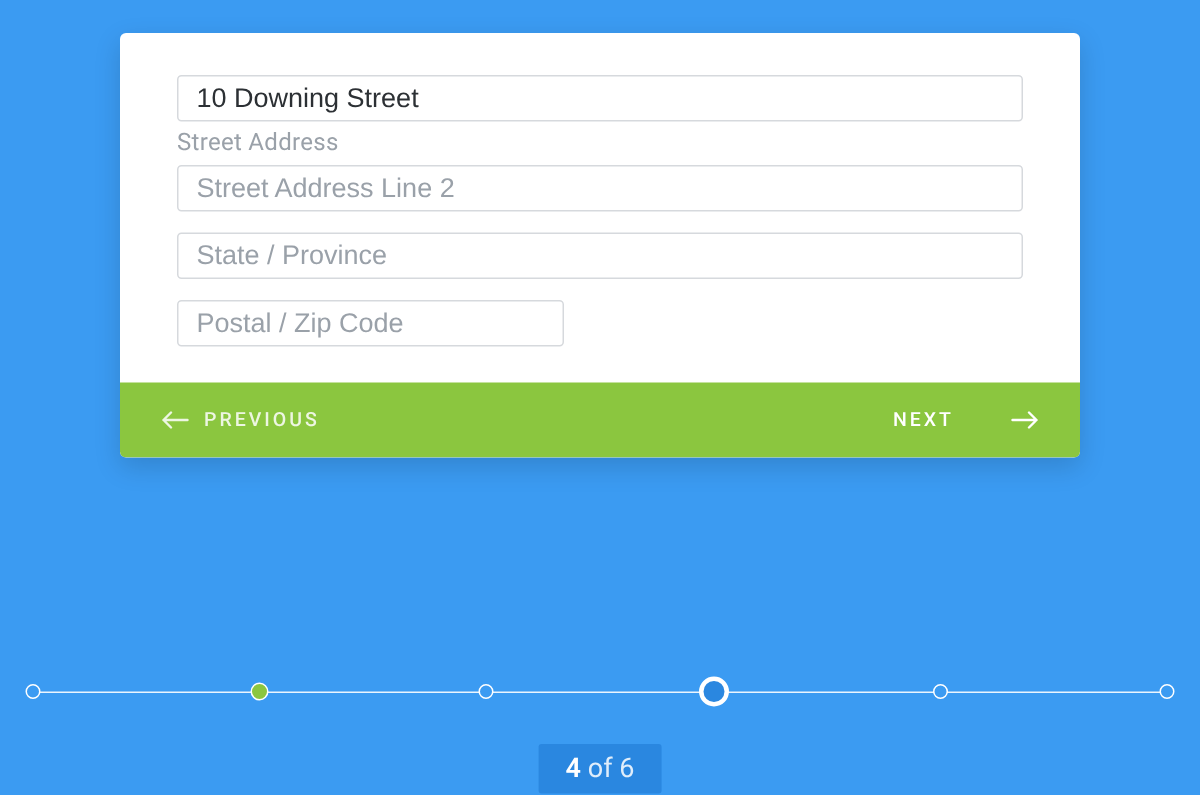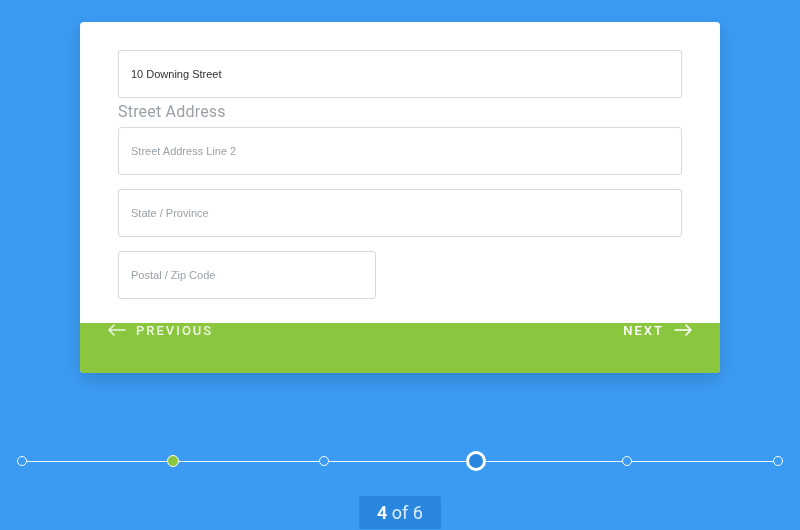--- a/index.html
+++ b/index.html
@@ -35,25 +35,25 @@
   }
   .field {
     display: flex;
     flex-direction: column;
   }
   .field.full { width: 100%; }
   .field.half { flex: 1; }
   .field.small { width: 258px; }
   input[type="text"] {
     width: 100%;
-    height: 48px;
+    height: 31px;
     border: 1px solid #d6d9dd;
     border-radius: 3px;
     padding: 0 12px;
-    font-size: 11px;
+    font-size: 18px;
     color: #2c3034;
     background: #fff;
     outline: none;
   }
   input[type="text"]::placeholder {
     color: #9aa1a9;
   }
   .sublabel {
     font-size: 16px;
     color: #9aa1a9;
@@ -63,30 +63,30 @@
   .mt6 { margin-top: 6px; }
 
   .nav-bar {
     display: flex;
     height: 50px;
     background: #8bc63f;
   }
   .nav-btn {
     flex: 1;
     display: flex;
-    align-items: flex-start;
+    align-items: center;
     color: #fff;
     font-size: 13px;
     letter-spacing: 2px;
     font-weight: 500;
     cursor: pointer;
     padding: 0 28px;
   }
   .nav-btn.prev { justify-content: flex-start; opacity: 0.85; }
-  .nav-btn.next { justify-content: flex-end; }
+  .nav-btn.next { justify-content: flex-end; gap: 28px; }
   .arrow {
     display: inline-flex;
     align-items: center;
     justify-content: center;
     width: 18px;
     height: 14px;
   }
   .nav-btn.prev .arrow { margin-right: 10px; }
   .nav-btn.next .arrow { margin-left: 10px; }
 

